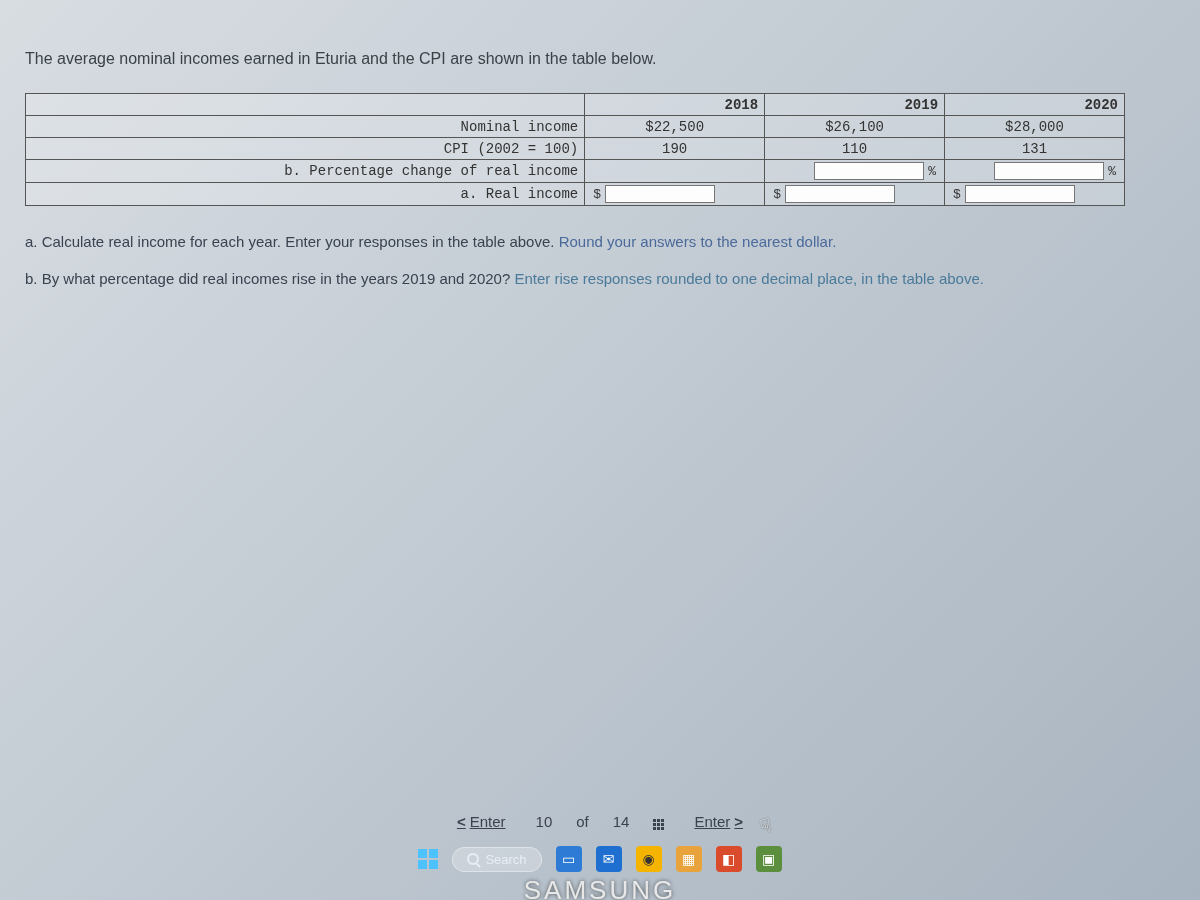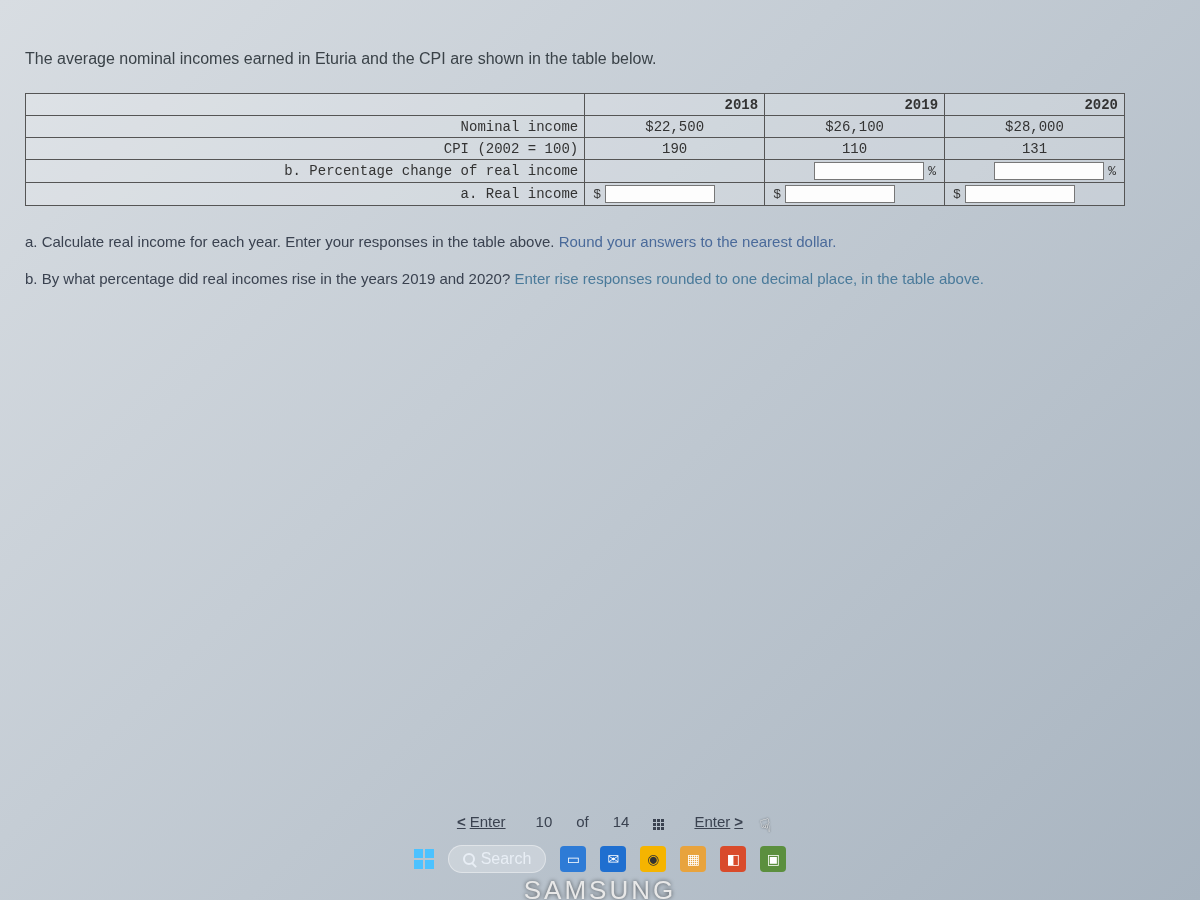--- a/index.html
+++ b/index.html
@@ -125,21 +125,21 @@
   }
   .win-logo .q1{background:#4cc2ff;} .win-logo .q2{background:#4cc2ff;}
   .win-logo .q3{background:#4cc2ff;} .win-logo .q4{background:#4cc2ff;}
   .search-pill {
     display: flex; align-items: center; gap: 6px;
     background: rgba(255,255,255,0.25);
     border: 1px solid rgba(255,255,255,0.4);
     border-radius: 16px;
     padding: 4px 14px;
     color: #e8eef5;
-    font-size: 16px;
+    font-size: 13px;
   }
   .search-pill .mag {
     width: 12px; height: 12px; border: 2px solid #e8eef5; border-radius: 50%;
     position: relative;
   }
   .search-pill .mag::after {
     content:""; position:absolute; width:6px; height:2px; background:#e8eef5;
     bottom:-3px; right:-4px; transform:rotate(45deg);
   }
   .tb-icon {

